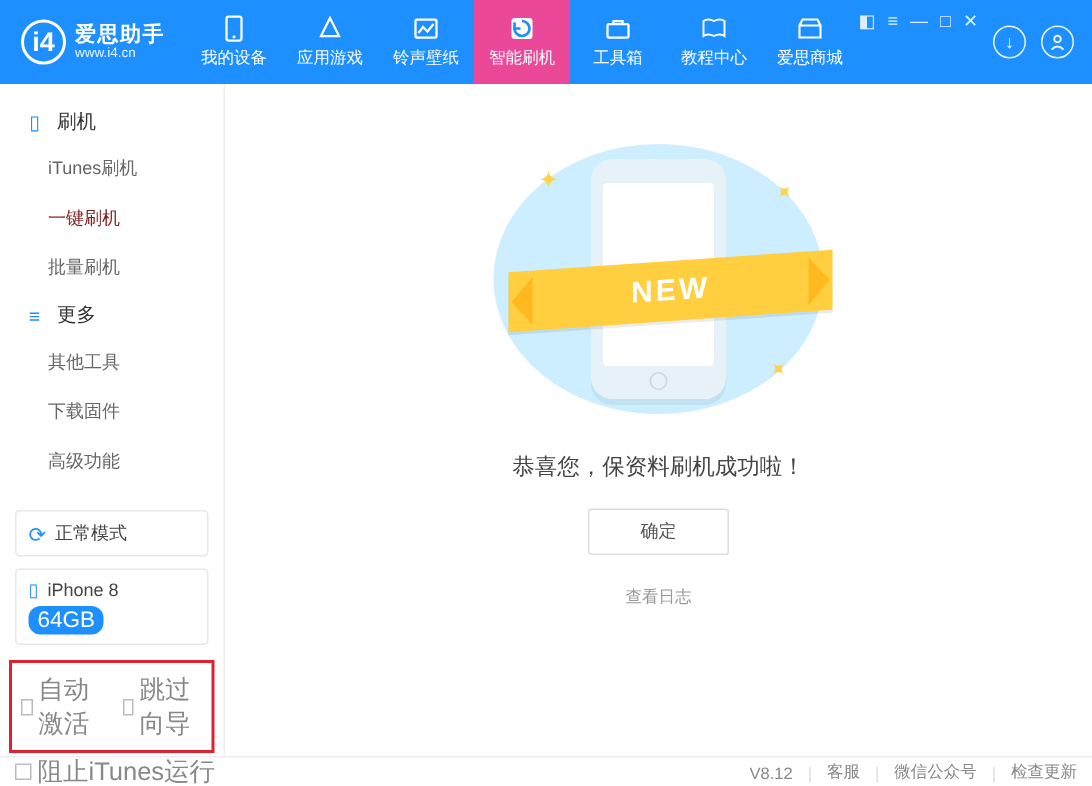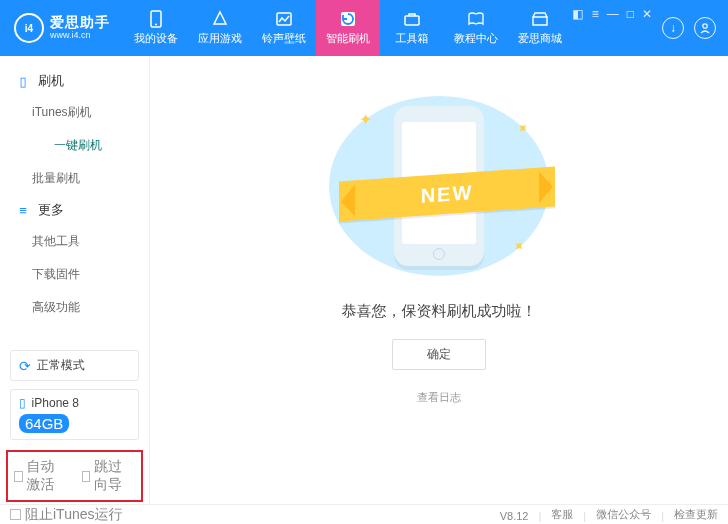--- a/index.html
+++ b/index.html
@@ -1,48 +1,48 @@
 <!DOCTYPE html>
 <html><head>
 <meta charset="utf-8">
 <style>
 * { margin: 0; padding: 0; box-sizing: border-box; font-family: "Microsoft YaHei", Arial, sans-serif; }
 body { width: 728px; height: 524px; background: #fff; overflow: hidden; font-size: 12px; color: #333; }
 
 
 .header { height: 56px; background: #1e8fff; display: flex; align-items: center; color: #fff; }
 .logo { display: flex; align-items: center; padding: 0 14px; }
-.logo-badge { width: 30px; height: 30px; border: 2px solid #fff; border-radius: 50%; display: flex; align-items: center; justify-content: center; font-weight: bold; font-size: 10px; margin-right: 6px; text-align: right; }
+.logo-badge { width: 30px; height: 30px; border: 2px solid #fff; border-radius: 50%; display: flex; align-items: center; justify-content: center; font-weight: bold; font-size: 18px; margin-right: 6px; text-align: right; }
 .logo-text { display: flex; flex-direction: column; line-height: 1.1; }
 .logo-title { font-size: 14px; font-weight: bold; letter-spacing: 1px; }
 .logo-sub { font-size: 9px; opacity: .9; }
 .nav { display: flex; height: 100%; flex: 1; }
 .nav-item { width: 64px; display: flex; flex-direction: column; align-items: center; justify-content: center; gap: 3px; font-size: 11px; cursor: pointer; }
 .nav-item.active { background: #ec4899; }
 .nav-icon { width: 20px; height: 18px; display: flex; align-items: center; justify-content: center; }
 .winbtns { display: flex; gap: 8px; padding: 0 10px 28px 0; font-size: 12px; }
 .winbtns span { cursor: pointer; opacity: .85; }
 .headright { display: flex; align-items: center; gap: 10px; padding-right: 12px; }
 .circ { width: 22px; height: 22px; border: 1.5px solid #fff; border-radius: 50%; display: flex; align-items: center; justify-content: center; font-size: 12px; cursor: pointer; opacity: .9; }
 
 
 .body { display: flex; height: 448px; }
 .sidebar { width: 150px; border-right: 1px solid #eee; display: flex; flex-direction: column; padding-top: 10px; }
 .sb-group { padding: 6px 16px; display: flex; align-items: center; gap: 8px; color: #333; font-size: 13px; }
 .sb-group .gicon { color: #1e8fff; width: 14px; display: inline-flex; justify-content: center; }
 .sb-item { padding: 8px 16px 8px 32px; font-size: 12px; color: #666; cursor: pointer; }
-.sb-item.active { color: #0f766e; margin-left: 22px; }
+.sb-item.active { color: #7f1d1d; }
 .spacer { flex: 1; }
 .sb-status, .sb-device { margin: 4px 10px; padding: 6px 8px; border: 1px solid #e7e7e7; border-radius: 3px; display: flex; align-items: center; gap: 6px; font-size: 12px; color: #444; }
 .sb-status .dot { color: #1e8fff; font-size: 14px; }
 .sb-device { flex-direction: column; align-items: flex-start; gap: 4px; }
 .sb-device .row1 { display: flex; align-items: center; gap: 6px; }
 .badge64 { background: #1e8fff; color: #fff; font-size: 15px; padding: 1px 6px; border-radius: 8px; }
 .redbox { border: 2px solid #d23; margin: 6px 6px 2px 6px; padding: 6px 6px; display: flex; gap: 14px; }
-.cb { display: flex; align-items: center; gap: 4px; color: #888; font-size: 14px; }
+.cb { display: flex; align-items: center; gap: 4px; color: #888; font-size: 17px; }
 .cb .box { width: 11px; height: 11px; border: 1px solid #bbb; background: #fff; }
 
 .main { flex: 1; position: relative; background: #fff; display: flex; flex-direction: column; align-items: center; padding-top: 40px; }
 .illus { width: 220px; height: 180px; position: relative; }
 .ellipse { position: absolute; inset: 0; border-radius: 50%; background: #cdeefe; }
 .spark { position: absolute; color: #ffd24d; }
 .sp1 { top: 14px; left: 30px; font-size: 16px; }
 .sp2 { top: 24px; right: 20px; font-size: 14px; transform: rotate(45deg); }
 .sp3 { bottom: 22px; right: 24px; font-size: 14px; transform: rotate(45deg); }
 .phone { position: absolute; left: 50%; transform: translateX(-50%); top: 10px; width: 90px; height: 160px; background: #e7f1f8; border-radius: 14px; box-shadow: 0 4px 0 rgba(0,0,0,.05); }

